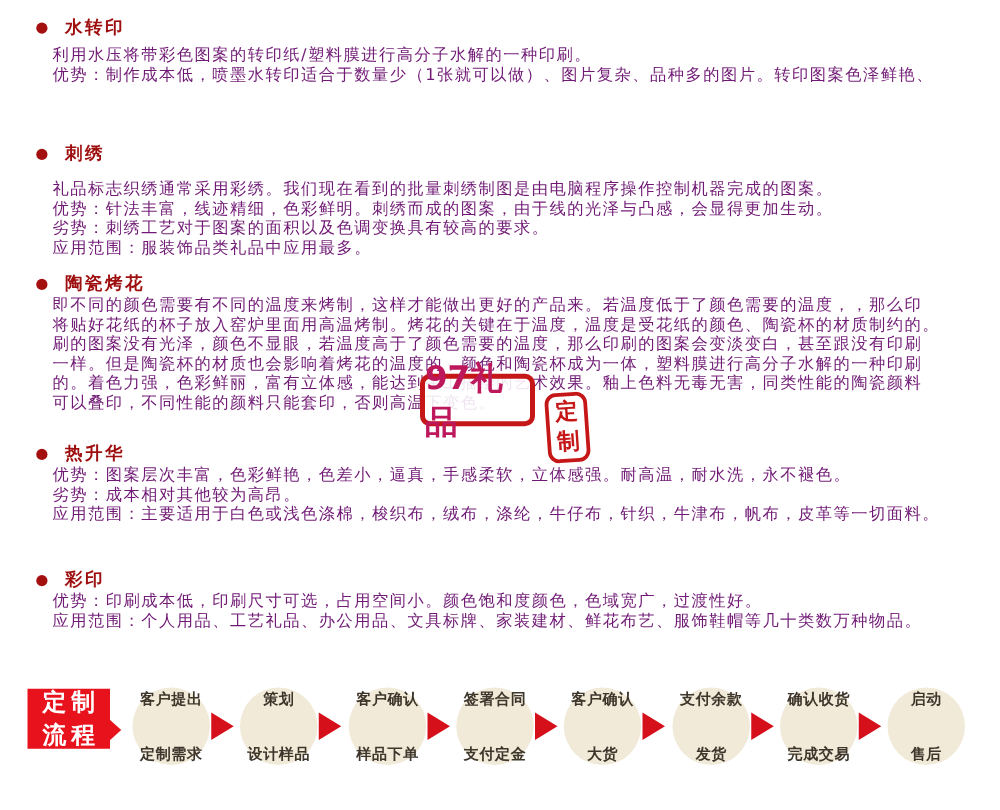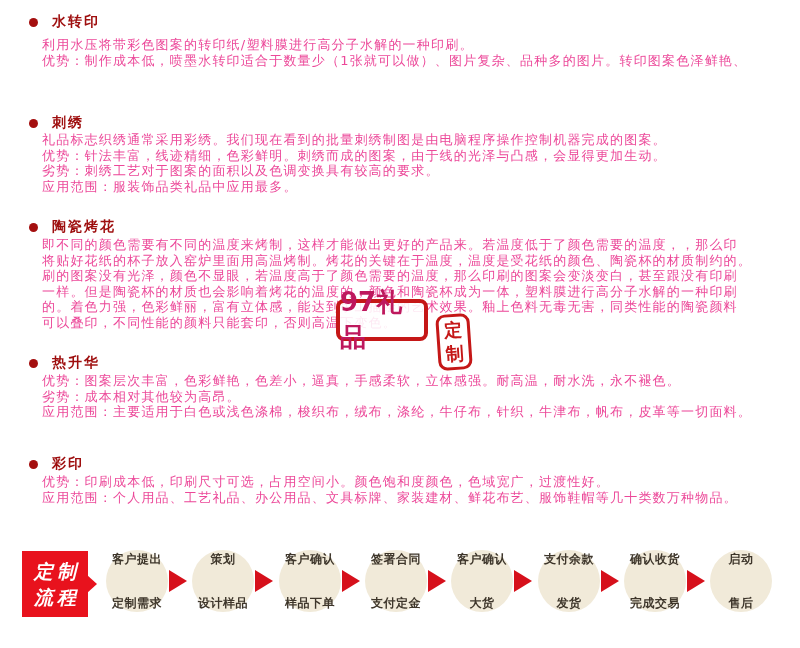--- a/index.html
+++ b/index.html
@@ -6,43 +6,43 @@
   .page {
     position:relative; width:800px; height:648px; background:#ffffff;
     overflow:hidden; font-family:"DejaVu Sans", sans-serif;
   }
   
   .sec-head { position:absolute; left:29px; display:flex; align-items:center; gap:14px; }
   .bullet { width:9px; height:9px; border-radius:50%; background:#a40f0f; flex:0 0 auto; }
   .sec-title { margin:0; font-size:14px; font-weight:bold; color:#9e0e0e; letter-spacing:2px; }
   .sec-body {
     position:absolute; left:42px; width:753px;
-    color:#ec4899; font-size:13px; line-height:15.5px; letter-spacing:1.2px;
+    color:#701a75; font-size:13px; line-height:15.5px; letter-spacing:1.2px;
   }
   .sec-body .ln { white-space:nowrap; }
   
   .wm-box {
     position:absolute; left:336px; top:299px; width:84px; height:34px;
     border:4px solid #c51717; border-radius:8px; background:rgba(255,255,255,0.88);
     display:flex; align-items:center; justify-content:center;
     font-size:26px; font-weight:bold; color:#be185d;
   }
   .wm-seal {
     position:absolute; left:437px; top:314px; width:28px; height:50px;
     border:3px solid #c51717; border-radius:9px; background:rgba(255,255,255,0.65);
     transform:rotate(-4deg);
     display:flex; flex-direction:column; align-items:center; justify-content:center;
     font-size:18px; font-weight:bold; color:#c51717; line-height:24px;
   }
   
   .flow-label {
-    position:absolute; left:22px; top:551px; width:66px; height:66px;
+    position:absolute; left:22px; top:551px; width:66px; height:48px;
     background:#e8121d; color:#ffffff;
     display:flex; flex-direction:column; align-items:center; justify-content:center;
-    font-size:19px; font-weight:bold; line-height:26px; letter-spacing:4px;font-style:italic;
+    font-size:19px; font-weight:bold; line-height:26px; letter-spacing:4px;
   }
   .flow-label .notch {
     position:absolute; right:-9px; top:24px; width:0; height:0;
     border-top:9px solid transparent; border-bottom:9px solid transparent;
     border-left:10px solid #e8121d;
   }
   .flow-label .txt { text-indent:4px; }
   .step {
     position:absolute; top:550px; width:62px; height:62px; border-radius:50%;
     background:#f1ead9;
@@ -68,21 +68,21 @@
   </div>
   <div class="sec-body" style="top:37px">
     <div class="ln">利用水压将带彩色图案的转印纸/塑料膜进行高分子水解的一种印刷。</div>
     <div class="ln">优势：制作成本低，喷墨水转印适合于数量少（1张就可以做）、图片复杂、品种多的图片。转印图案色泽鲜艳、</div>
   </div>
 
   <div class="sec-head" style="top:114px">
     <span class="bullet"></span>
     <h2 class="sec-title">刺绣</h2>
   </div>
-  <div class="sec-body" style="top:132px">
+  <div class="sec-body" style="top:144px">
     <div class="ln">礼品标志织绣通常采用彩绣。我们现在看到的批量刺绣制图是由电脑程序操作控制机器完成的图案。</div>
     <div class="ln">优势：针法丰富，线迹精细，色彩鲜明。刺绣而成的图案，由于线的光泽与凸感，会显得更加生动。</div>
     <div class="ln">劣势：刺绣工艺对于图案的面积以及色调变换具有较高的要求。</div>
     <div class="ln">应用范围：服装饰品类礼品中应用最多。</div>
   </div>
 
   <div class="sec-head" style="top:218px">
     <span class="bullet"></span>
     <h2 class="sec-title">陶瓷烤花</h2>
   </div>

